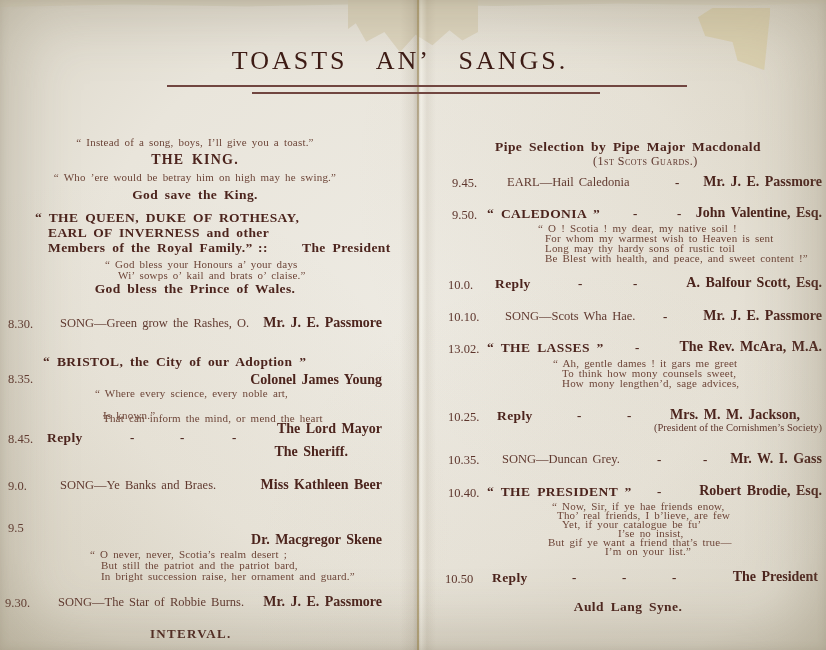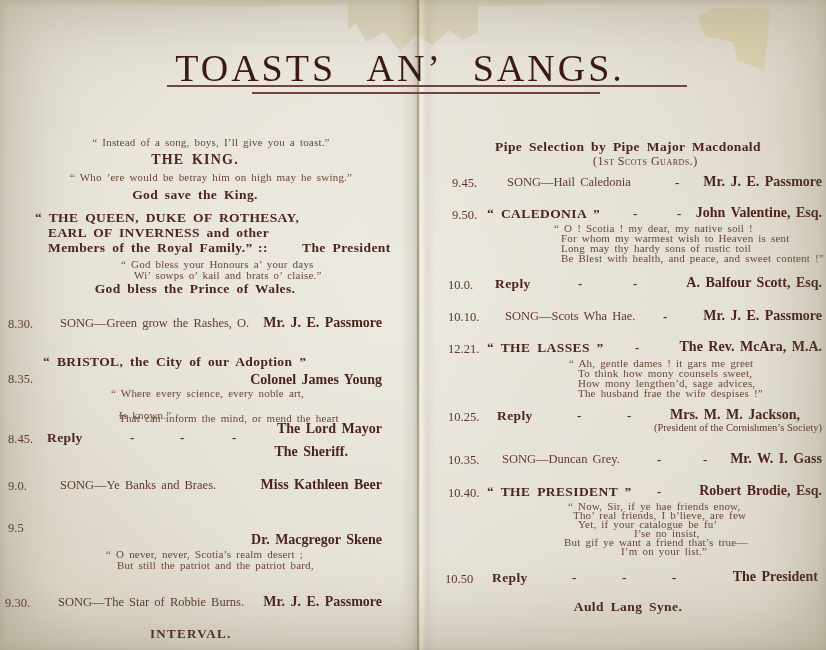--- a/index.html
+++ b/index.html
@@ -6,30 +6,30 @@
   body{
     width:826px;height:650px;position:relative;overflow:hidden;
     font-family:"Liberation Serif","DejaVu Serif",serif;
     background:
       radial-gradient(circle at 12% 82%, rgba(160,140,100,0.07), transparent 40%),
       radial-gradient(circle at 90% 28%, rgba(160,140,100,0.08), transparent 45%),
       radial-gradient(circle at 70% 92%, rgba(150,130,95,0.06), transparent 40%),
       radial-gradient(ellipse at 50% 45%, #edeae2 0%, #e9e5db 55%, #ded9cc 85%, #cfc9b8 100%);
   }
   .t{position:absolute;white-space:nowrap;}
-  .quote{font-size:11px;color:#6d4538;letter-spacing:0.2px;word-spacing:2px;padding-left:16px;}
+  .quote{font-size:11px;color:#6d4538;letter-spacing:0.2px;word-spacing:2px;}
   .head{font-weight:bold;font-size:13.5px;color:#4c241d;letter-spacing:0.4px;word-spacing:3px;}
   .song{font-size:12.5px;color:#60392f;word-spacing:2px;}
   .time{font-size:12.5px;color:#5d352c;}
   .performer{font-weight:bold;font-size:14px;color:#4c241d;word-spacing:2px;}
   .dash{font-weight:bold;font-size:13px;color:#4c241d;}
   .note{font-size:10.5px;color:#5d352c;}
   .smallcaps{font-variant:small-caps;font-size:12px;color:#5d352c;letter-spacing:0.5px;}
   .title{
-    font-size:38px;color:#3c1a14;letter-spacing:3px;word-spacing:20px;
+    font-size:26px;color:#3c1a14;letter-spacing:3px;word-spacing:20px;
     text-align:center;font-weight:500;
   }
   .blackletter{font-family:"DejaVu Serif",serif;font-style:italic;font-weight:bold;
     font-size:21px;color:#42201a;letter-spacing:0.5px;word-spacing:4px;}
   .rule{position:absolute;height:2px;background:#714640;}
   .page{position:absolute;top:0;height:650px;}
   .fold{position:absolute;left:400px;top:0;width:36px;height:650px;pointer-events:none;
     background:linear-gradient(to right, rgba(110,95,70,0) 0%, rgba(110,95,70,0.10) 35%,
       rgba(95,80,55,0.22) 48%, rgba(255,255,248,0.35) 58%, rgba(110,95,70,0.08) 75%, transparent 100%);}
   .crease{position:absolute;left:417px;top:0;width:2px;height:650px;pointer-events:none;
@@ -94,35 +94,36 @@
   <span class="t performer" style="right:62px;top:444px;">The Sheriff.</span>
 
   <span class="t time" style="left:8px;top:479px;">9.0.</span>
   <span class="t song" style="left:60px;top:478px;">SONG—Ye Banks and Braes.</span>
   <span class="t performer" style="right:28px;top:477px;">Miss Kathleen Beer</span>
 
   <span class="t time" style="left:8px;top:521px;">9.5</span>
   <span class="t performer" style="right:28px;top:532px;">Dr. Macgregor Skene</span>
   <span class="t quote" style="left:90px;top:548px;">“ O never, never, Scotia’s realm desert ;</span>
   <span class="t quote" style="left:101px;top:559px;">But still the patriot and the patriot bard,</span>
+  <span class="t quote" style="left:101px;top:570px;">In bright succession raise, her ornament and guard.”</span>
 
   <span class="t time" style="left:5px;top:596px;">9.30.</span>
   <span class="t song" style="left:58px;top:595px;">SONG—The Star of Robbie Burns.</span>
   <span class="t performer" style="right:28px;top:594px;">Mr. J. E. Passmore</span>
 
   <span class="t head" style="left:150px;top:626px;letter-spacing:1.3px;font-size:13px;">INTERVAL.</span>
 </div>
 
 <div class="page" style="left:430px;width:396px;">
 
   <span class="t head" style="left:0;width:396px;top:139px;text-align:center;">Pipe Selection by Pipe Major Macdonald</span>
   <span class="t smallcaps" style="left:163px;top:154px;">(1st Scots Guards.)</span>
 
   <span class="t time" style="left:22px;top:176px;">9.45.</span>
-  <span class="t song" style="left:77px;top:175px;">SONG—Hail Caledonia</span>
+  <span class="t song" style="left:77px;top:175px;">EARL—Hail Caledonia</span>
   <span class="t dash" style="left:245px;top:175px;">-</span>
   <span class="t performer" style="right:4px;top:174px;">Mr. J. E. Passmore</span>
 
   <span class="t time" style="left:22px;top:208px;">9.50.</span>
   <span class="t head" style="left:57px;top:206px;">“ CALEDONIA ”</span>
   <span class="t dash" style="left:203px;top:206px;">-</span>
   <span class="t dash" style="left:247px;top:206px;">-</span>
   <span class="t performer" style="right:4px;top:205px;">John Valentine, Esq.</span>
   <span class="t quote" style="left:108px;top:222px;">“ O ! Scotia ! my dear, my native soil !</span>
   <span class="t quote" style="left:115px;top:232px;">For whom my warmest wish to Heaven is sent</span>
@@ -133,28 +134,27 @@
   <span class="t head" style="left:65px;top:276px;">Reply</span>
   <span class="t dash" style="left:148px;top:276px;">-</span>
   <span class="t dash" style="left:203px;top:276px;">-</span>
   <span class="t performer" style="right:4px;top:275px;">A. Balfour Scott, Esq.</span>
 
   <span class="t time" style="left:18px;top:310px;">10.10.</span>
   <span class="t song" style="left:75px;top:309px;">SONG—Scots Wha Hae.</span>
   <span class="t dash" style="left:233px;top:309px;">-</span>
   <span class="t performer" style="right:4px;top:308px;">Mr. J. E. Passmore</span>
 
-  <span class="t time" style="left:18px;top:342px;">12.21.</span>
+  <span class="t time" style="left:18px;top:342px;">13.02.</span>
   <span class="t head" style="left:57px;top:340px;">“ THE LASSES ”</span>
   <span class="t dash" style="left:205px;top:340px;">-</span>
   <span class="t performer" style="right:4px;top:339px;">The Rev. McAra, M.A.</span>
   <span class="t quote" style="left:123px;top:357px;">“ Ah, gentle dames ! it gars me greet</span>
   <span class="t quote" style="left:132px;top:367px;">To think how mony counsels sweet,</span>
   <span class="t quote" style="left:132px;top:377px;">How mony lengthen’d, sage advices,</span>
-  <span class="t quote" style="left:132px;top:387px;">The husband frae the wife despises !”</span>
 
   <span class="t time" style="left:18px;top:410px;">10.25.</span>
   <span class="t head" style="left:67px;top:408px;">Reply</span>
   <span class="t dash" style="left:147px;top:408px;">-</span>
   <span class="t dash" style="left:197px;top:408px;">-</span>
   <span class="t performer" style="right:26px;top:407px;">Mrs. M. M. Jackson,</span>
   <span class="t note" style="right:4px;top:422px;">(President of the Cornishmen’s Society)</span>
 
   <span class="t time" style="left:18px;top:453px;">10.35.</span>
   <span class="t song" style="left:72px;top:452px;">SONG—Duncan Grey.</span>

